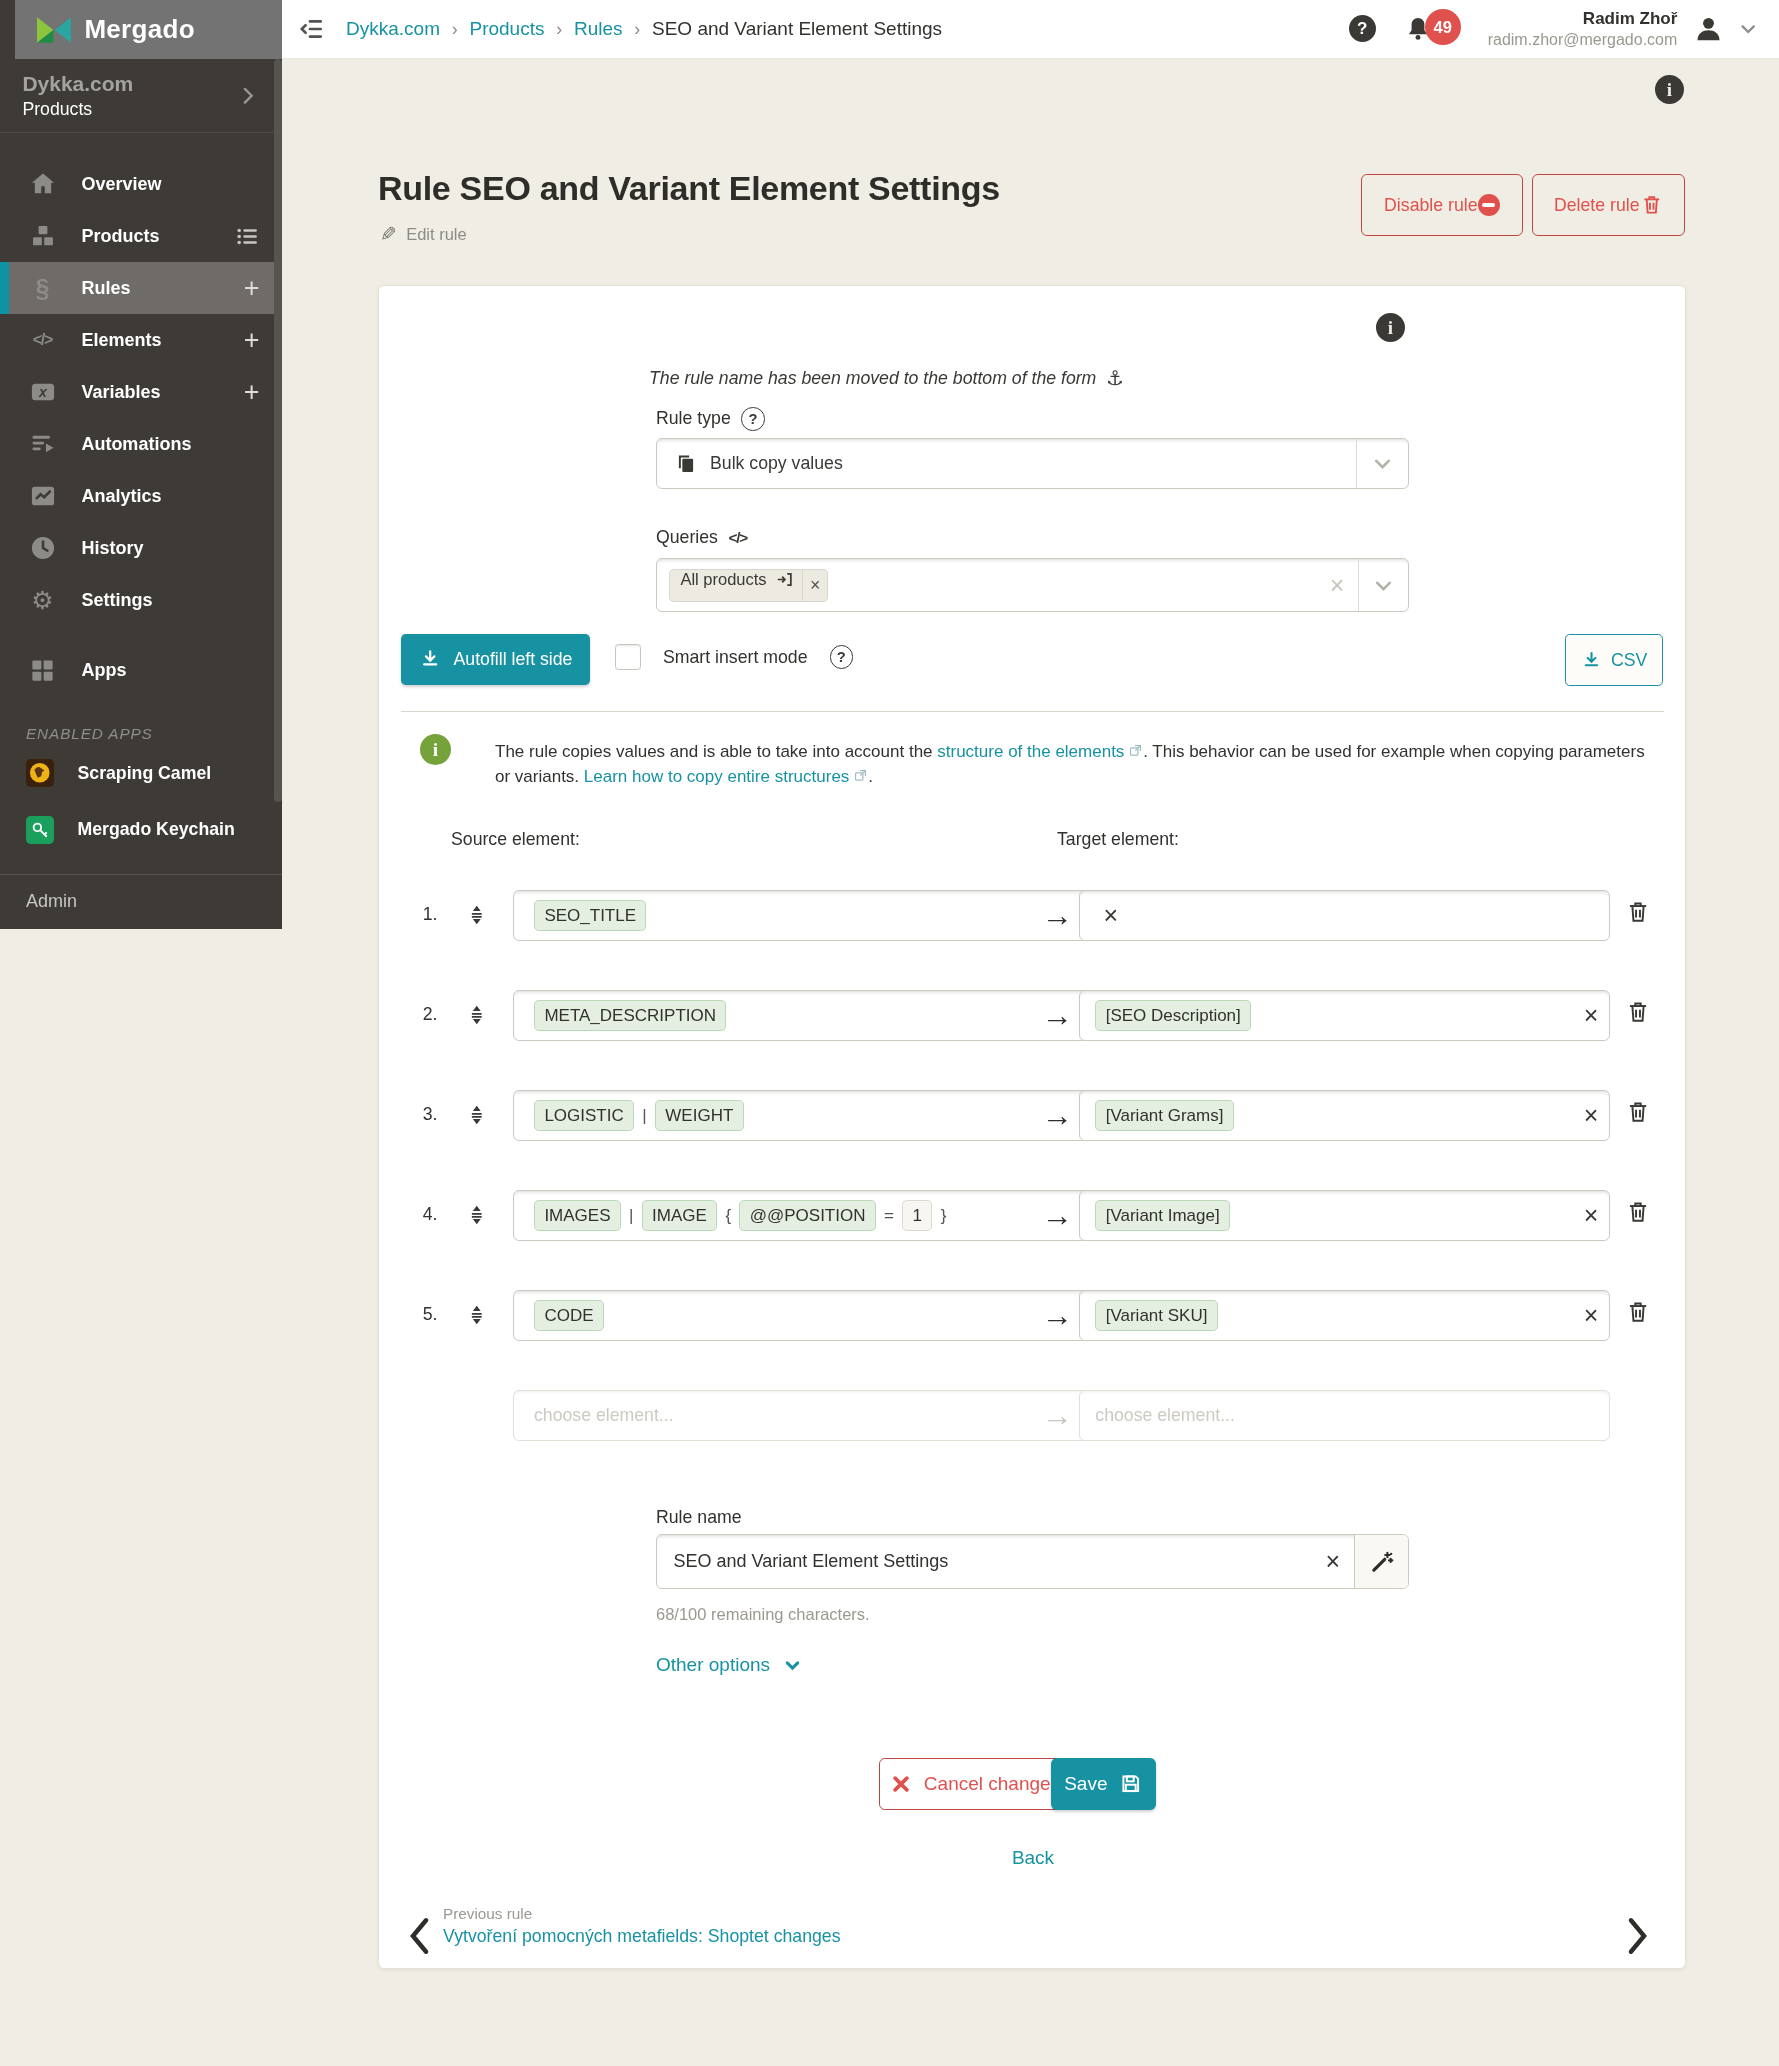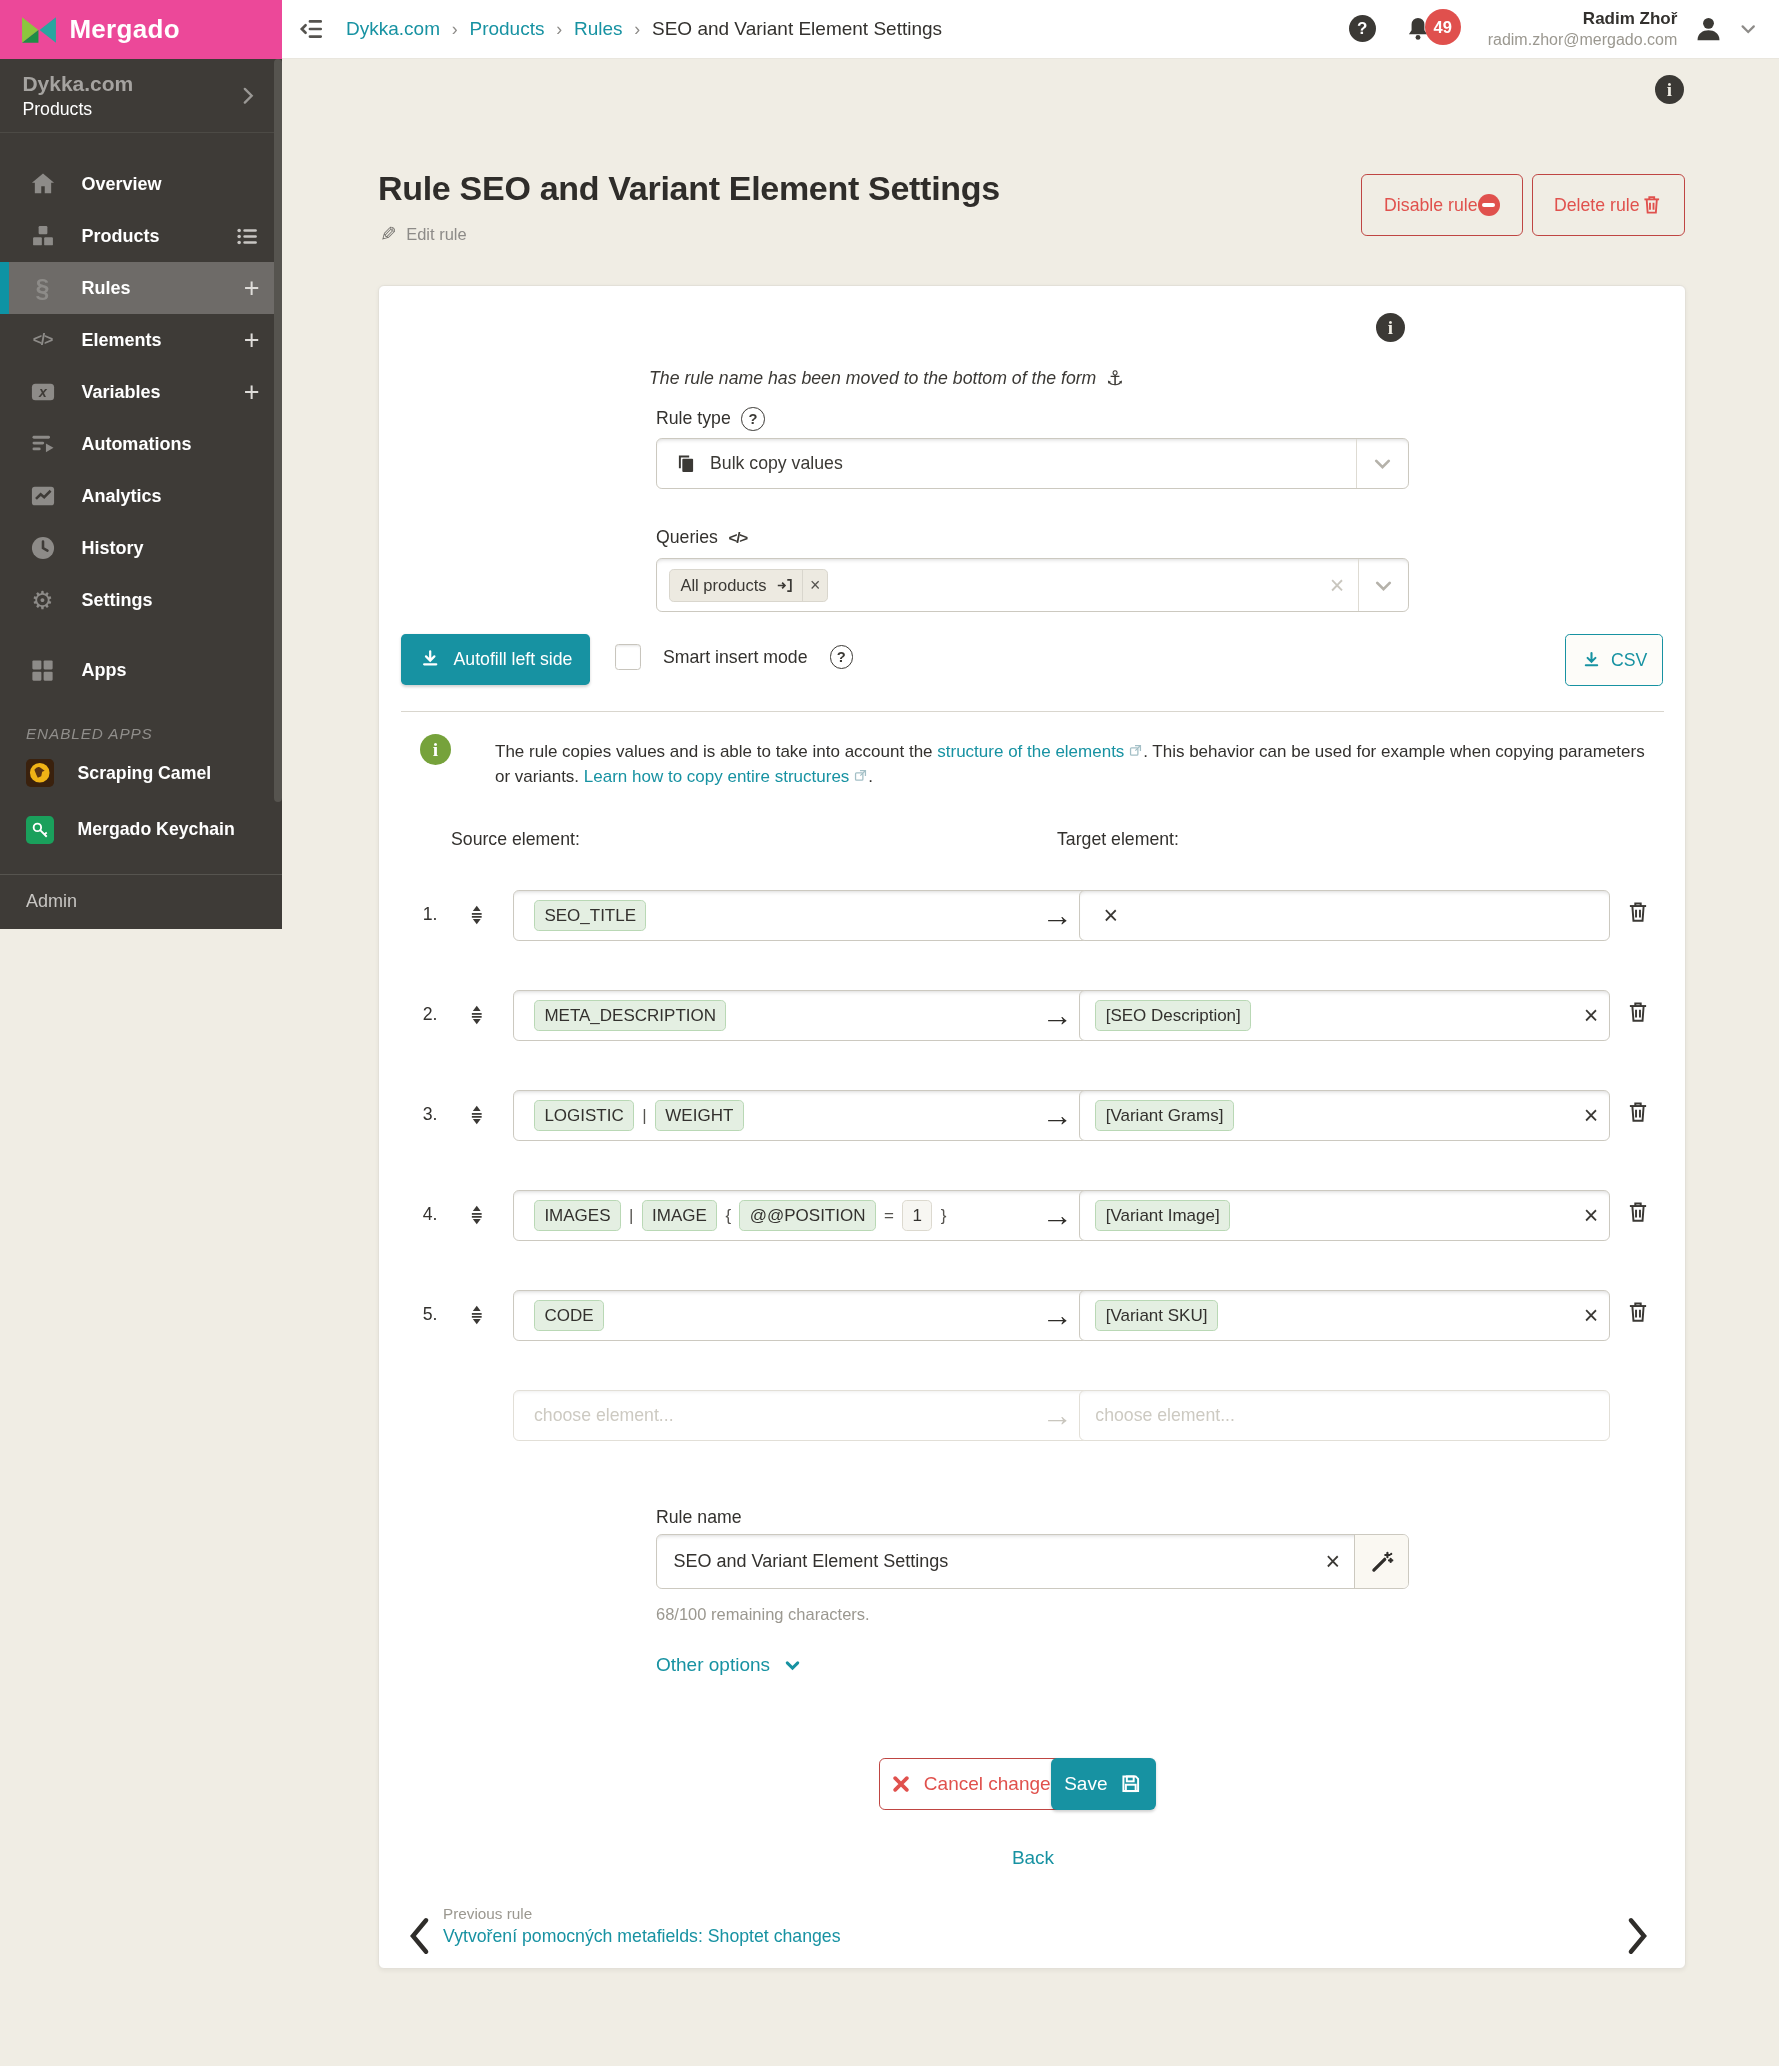--- a/index.html
+++ b/index.html
@@ -39,21 +39,21 @@
   }
   .user-block { margin-left: 56px; text-align: right; line-height: 1.2; }
   .user-name { font-weight: bold; font-size: 17px; color: #33312e; }
   .user-email { font-size: 16px; color: #9b9890; }
   .avatar { margin-left: 15.3px; color: #3b3935; cursor: pointer; }
   .user-caret { margin-left: 13px; color: #8d8b88; cursor: pointer; }
 
   
   .sidebar { position: absolute; left: 0; top: 0; width: 282px; height: 929px; background: #3e3b37; }
   .side-scrollthumb { position: absolute; right: 0; top: 59px; width: 8.2px; height: 743px; background: #56544f; border-radius: 4.1px; }
-  .logo-area { height: 59px; background: #ec4899; display: flex; align-items: center; padding-left: 22.4px; cursor: pointer; }
+  .logo-area { height: 59px; background: #737373; display: flex; align-items: center; padding-left: 22.4px; cursor: pointer; margin-left: 15px; }
   .logo-mark { margin-right: 13px; }
   .brand { color: #ffffff; font-size: 26px; font-weight: bold; letter-spacing: 0.3px; }
   .project-block { height: 74px; border-bottom: 1.2px solid #4c4a45; display: flex; align-items: center; padding: 0 22.4px; cursor: pointer; }
   .project-text { line-height: 1.25; }
   .project-title { color: #a5a3a0; font-size: 21px; font-weight: bold; }
   .project-sub { color: #ffffff; font-size: 17.7px; }
   .project-chevron { margin-left: auto; color: #9a9895; }
   .nav { padding-top: 25px; }
   .nav-item {
     height: 52px; display: flex; align-items: center; padding: 0 22.4px 0 26px;
@@ -119,21 +119,21 @@
     position: absolute; background: #fff; border: 1.2px solid #ccc9c0; border-radius: 5.9px;
     box-shadow: inset 0 4.1px 4.7px -3.5px rgba(0,0,0,0.18);
     display: flex; align-items: center;
   }
   .select-rt { left: 277px; top: 152px; width: 753px; height: 51px; padding-left: 16.5px; cursor: pointer; }
   .select-rt .sel-text { font-size: 17.7px; margin-left: 13px; }
   .sel-right { margin-left: auto; align-self: stretch; display: flex; align-items: center; border-left: 1.2px solid #dedbd3; padding: 0 13px; color: #b5b2aa; }
 
   .queries-input { left: 277px; top: 272px; width: 753px; height: 54px; padding-left: 11.8px; cursor: text; }
   .query-tag {
-    display: flex; align-items: center; background: #edeae1; border: 1.2px solid #d9d6cd; border-radius: 4.7px;
+    display: flex; align-items: flex-start; background: #edeae1; border: 1.2px solid #d9d6cd; border-radius: 4.7px;
     height: 33px; font-size: 16.5px; color: #3b3935; overflow: hidden;
   }
   .query-tag .qt-main { display: flex; align-items: center; gap: 8.2px; padding: 0 8.2px 0 10.6px; }
   .query-tag .qt-x { border-left: 1.2px solid #d9d6cd; align-self: stretch; display: flex; align-items: center; padding: 0 7px; color: #55534f; font-size: 17.7px; cursor: pointer; }
   .q-right { margin-left: auto; align-self: stretch; display: flex; align-items: center; }
   .q-clear { color: #c9c6be; font-size: 25px; padding: 0 14px; cursor: pointer; }
   .q-caret { border-left: 1.2px solid #dedbd3; align-self: stretch; display: flex; align-items: center; padding: 0 11.8px; color: #b5b2aa; cursor: pointer; }
 
   .autofill-btn {
     position: absolute; left: 22.4px; top: 348px; width: 189px; height: 51px;

